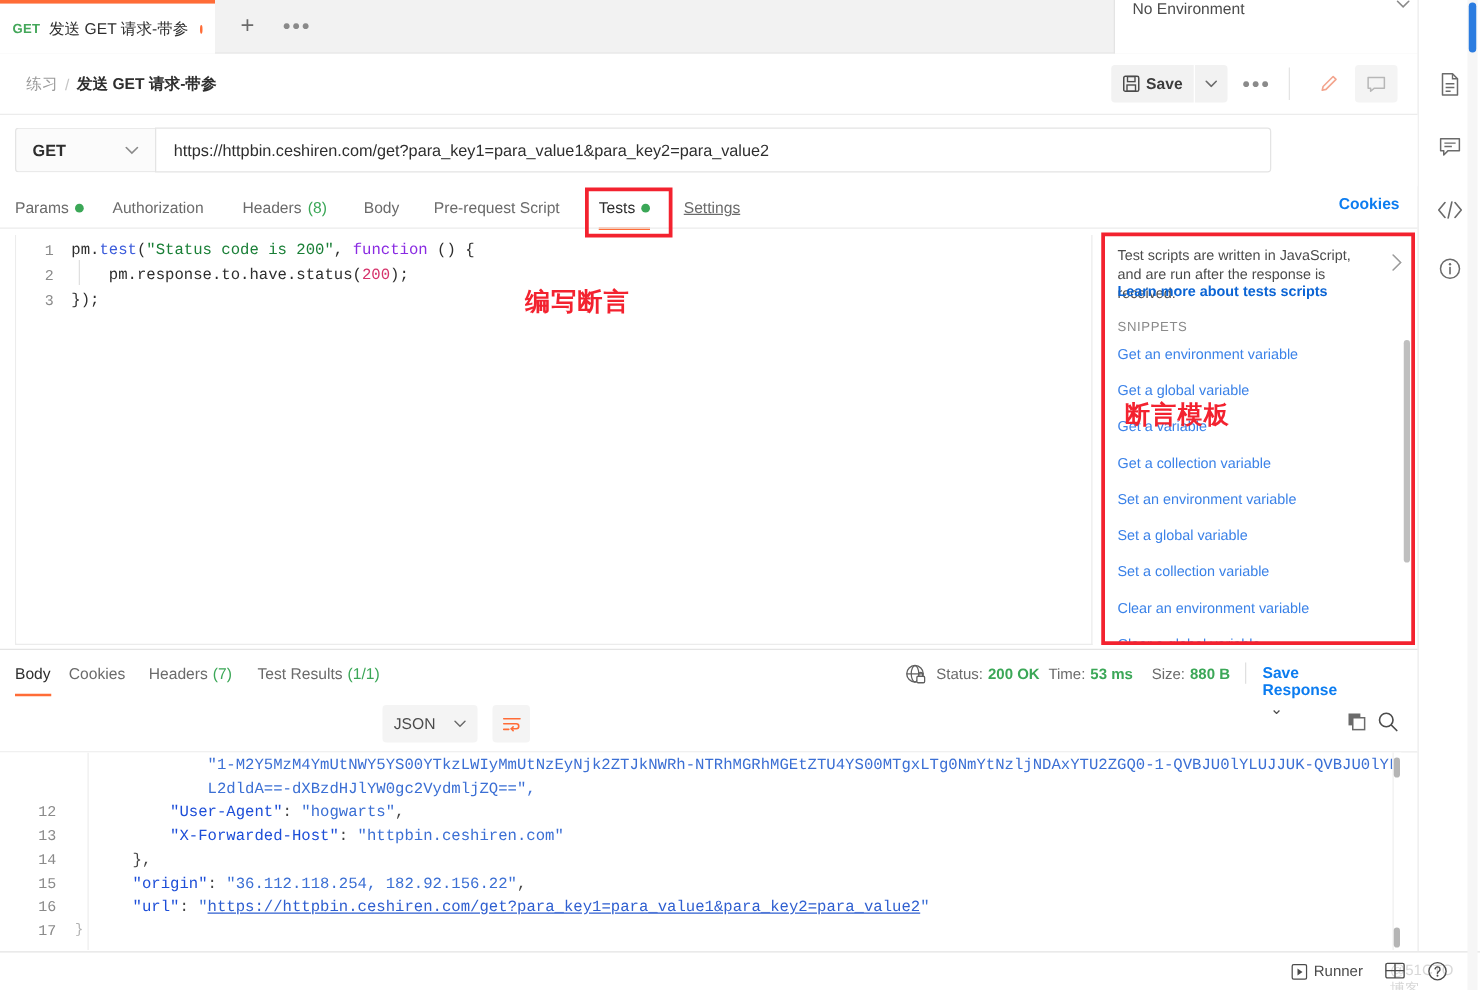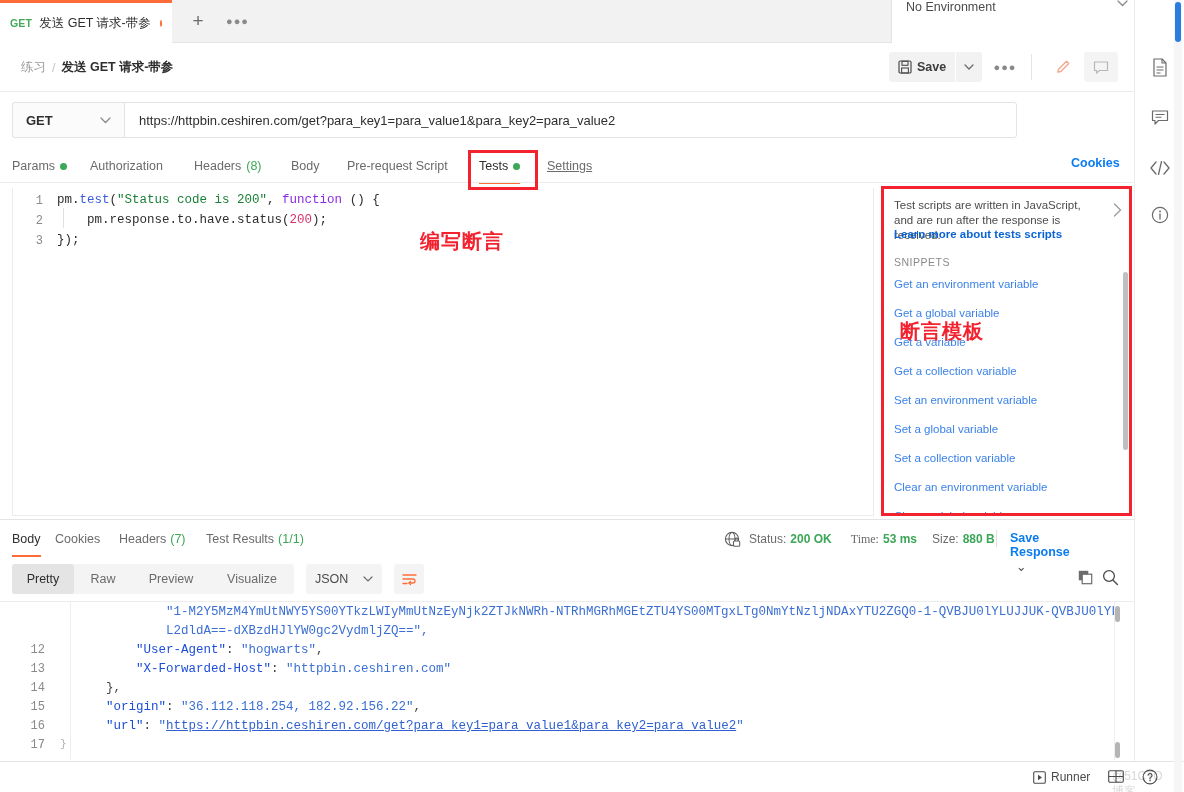--- a/index.html
+++ b/index.html
@@ -392,37 +392,31 @@
       <svg width="17" height="17" viewBox="0 0 17 17">
         <circle cx="8" cy="8" r="6.6" fill="none" stroke="#5f5f5f" stroke-width="1.1"></circle>
         <ellipse cx="8" cy="8" rx="3" ry="6.6" fill="none" stroke="#5f5f5f" stroke-width="1"></ellipse>
         <path d="M1.6 8h12.8" stroke="#5f5f5f" stroke-width="1"></path>
         <rect x="9.5" y="10" width="6.2" height="5.2" rx="1" fill="#fff" stroke="#5f5f5f" stroke-width="1.05"></rect>
         <path d="M11 10v-1.4a1.6 1.6 0 013.2 0V10" fill="none" stroke="#5f5f5f" stroke-width="1.05"></path>
       </svg>
     </span>
     <span>Status:</span>
     <span class="sval" style="margin-left:4px;">200 OK</span>
-    <span style="margin-left:19px;font-family:Liberation Serif, serif;">Time:</span>
+    <span style="margin-left:7px;">Time:</span>
     <span class="sval" style="margin-left:4px;">53 ms</span>
     <span style="margin-left:15px;">Size:</span>
     <span class="sval" style="margin-left:4px;">880 B</span>
   </div>
   <div class="st-sep"></div>
   <div class="save-resp">
     <span>Save Response</span>
     <span style="margin-left:6px; color:#4b4b4b; font-weight:normal;">⌄</span>
   </div>
 
-  <div class="fmtgroup" id="fmtgroup">
-      <div class="fmtbtn active" style="width: 62px;">Pretty</div>
-      <div class="fmtbtn" style="width: 58px;">Raw</div>
-      <div class="fmtbtn" style="width: 78px;">Preview</div>
-      <div class="fmtbtn" style="width: 84px;">Visualize</div>
-    </div>
   <div class="jsonsel">
     <span style="flex:1;">JSON</span>
     <svg width="10" height="6" viewBox="0 0 10 6">
       <path d="M1 1l4 4 4-4" stroke="#6b6b6b" stroke-width="1.2" fill="none" stroke-linecap="round"></path>
     </svg>
   </div>
   <div class="wrapbtn">
     <svg width="15" height="13" viewBox="0 0 15 13">
       <path d="M1 2h13M1 6h10a2 2 0 010 4H7M1 10.5h4" stroke="#ff6c37" stroke-width="1.3" fill="none" stroke-linecap="round"></path>
       <path d="M8.5 8.5L7 10l1.5 1.5" stroke="#ff6c37" stroke-width="1.3" fill="none" stroke-linecap="round" stroke-linejoin="round"></path>

